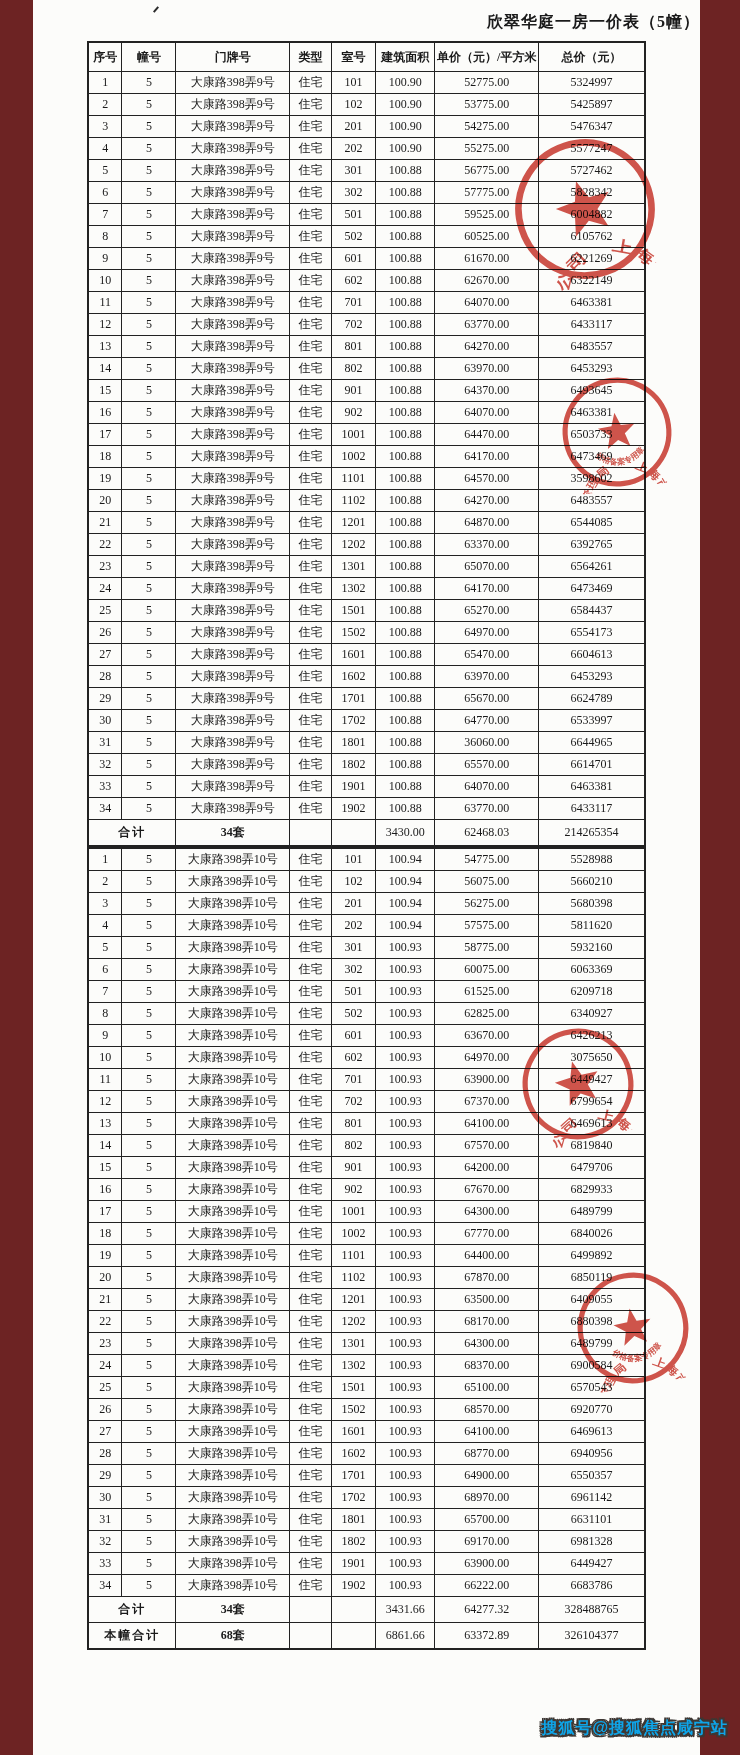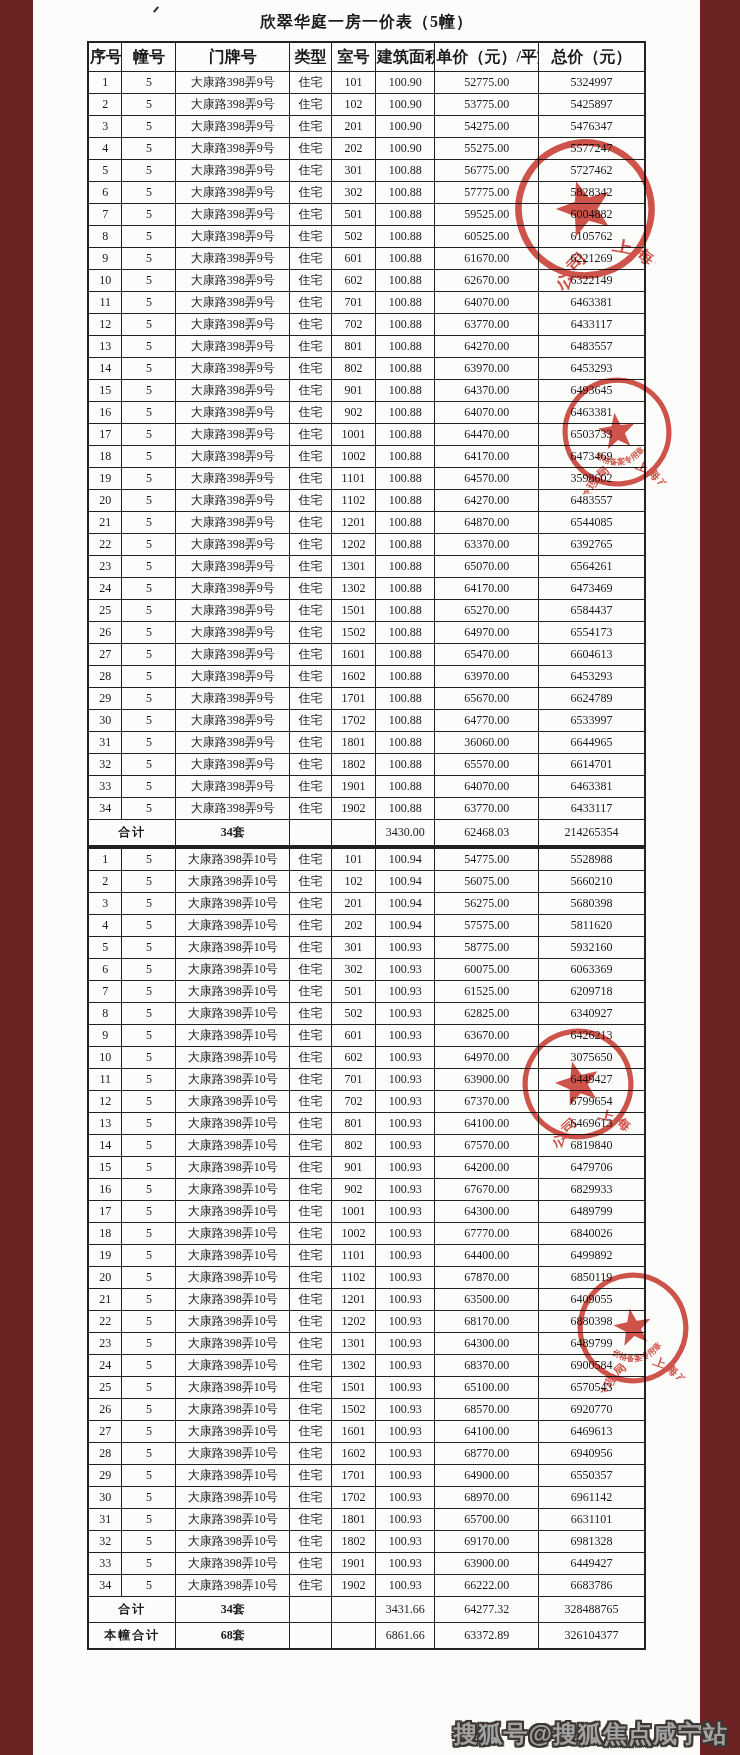--- a/index.html
+++ b/index.html
@@ -1,33 +1,33 @@
 <!DOCTYPE html>
 <html><head>
 <meta charset="utf-8">
 <style>
   html,body{margin:0;padding:0;}
   .frame{position:relative;width:740px;height:1755px;background:#6d2323;overflow:hidden;
          font-family:"Liberation Serif","DejaVu Serif",serif;color:#1a1a1a;}
   .page{position:absolute;left:33px;top:0;width:667px;height:1755px;background:#fcfcfa;}
-  .page-title{margin:12px 0 8px 0;text-align:center;font-size:16px;font-weight:bold;letter-spacing:1px;}
+  .page-title{margin:12px 0 8px 0;text-align:right;font-size:16px;font-weight:bold;letter-spacing:1px;}
   table.price{border-collapse:collapse;margin:0 auto;width:559px;table-layout:fixed;font-size:12px;
               background:transparent;}
   table.price td, table.price th{border:1px solid #222;text-align:center;padding:0 1px;height:21px;
               overflow:hidden;white-space:nowrap;}
   table.price{border:2px solid #222;}
-  table.price th{height:28px;font-size:16px;font-weight:bold;}
+  table.price th{height:28px;font-size:12px;font-weight:bold;}
   tr.total-row td{height:25px;margin-left:16px;}
   td.lbl{font-weight:bold;letter-spacing:2px;}
   td.units{font-weight:bold;}
   .t2{margin-top:58px;}
   .stamp{position:absolute;mix-blend-mode:multiply;opacity:.85;pointer-events:none;}
   .watermark{position:absolute;top:1718px;right:12px;z-index:9;
              font-family:"Liberation Sans","DejaVu Sans",sans-serif;
-             font-size:24px;font-weight:bold;letter-spacing:1px;color:#a3a3a3;
+             font-size:16px;font-weight:bold;letter-spacing:1px;color:#0ea5e9;
              text-shadow:-2px -2px 0 #3d3733,2px -2px 0 #3d3733,-2px 2px 0 #3d3733,2px 2px 0 #3d3733,
                          -2px 0 0 #3d3733,2px 0 0 #3d3733,0 -2px 0 #3d3733,0 2px 0 #3d3733;}
   .stray-mark{position:absolute;left:122px;top:6px;width:2px;height:7px;background:#2b2b2b;
               transform:rotate(40deg);}
 </style>
 </head>
 <body>
 
 <div class="frame">
   <div class="page">

